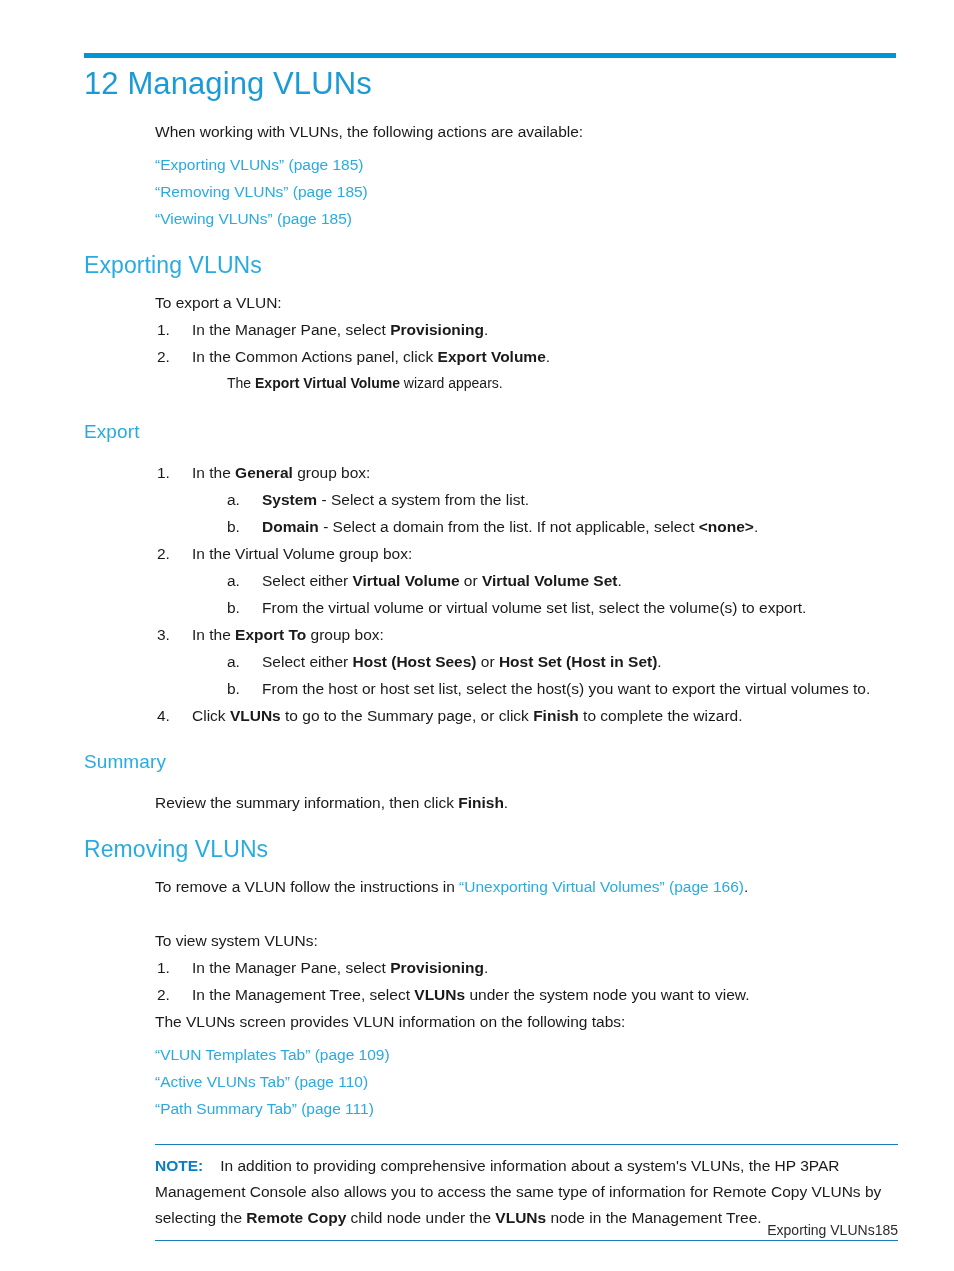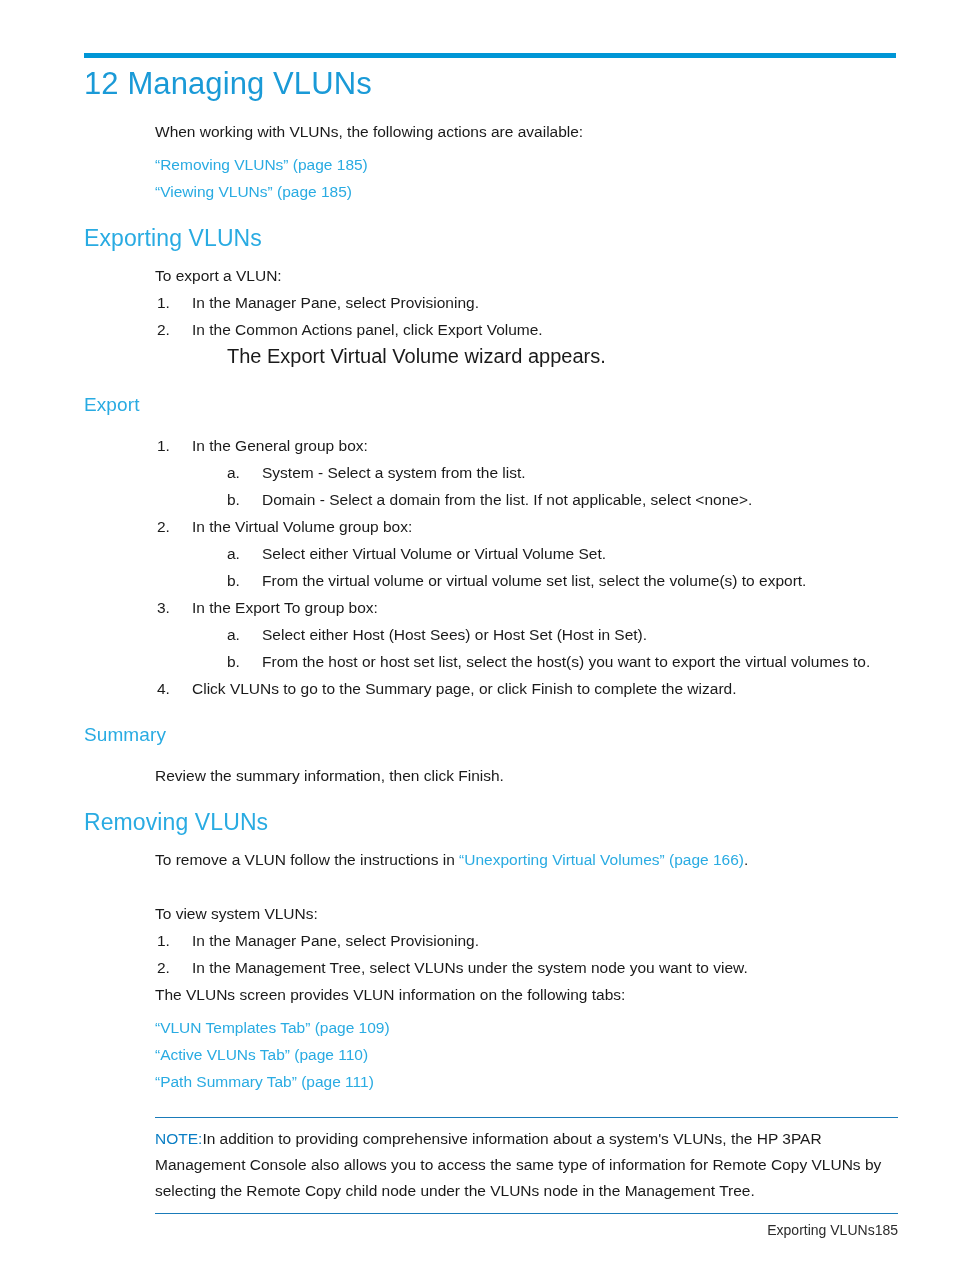--- a/index.html
+++ b/index.html
@@ -130,42 +130,43 @@
   }
   ol.substeps > li > .marker {
     position: absolute;
     left: 0;
     top: 0;
     width: 26px;
     text-align: left;
   }
   .cont-line {
     margin-left: 35px;
-    font-size: 20px;
-    line-height: 27px;
-  }
-
-  b, strong { font-weight: 400; }
+    font-size: 14px;
+    line-height: 27px;
+  }
+
+  b, strong { font-weight: 700; }
 
   
   .note {
     margin-left: 155px;
     margin-right: 56px;
     border-top: 1.6px solid #1a7bb9;
     border-bottom: 1.6px solid #1a7bb9;
     padding: 8px 0 9px 0;
   }
   .note-body {
     font-size: 15.5px;
     line-height: 26px;
     color: #1a1a1a;
   }
   .note-label {
-    font-weight: 400;
+    font-weight: 700;
     color: #0a7ec4;
+    margin-right: 17px;
   }
 
   
   .footer {
     position: absolute;
     left: 0;
     top: 1222px;
     width: 898px;
     text-align: right;
     font-size: 14px;
@@ -188,20 +189,21 @@
   <div class="top-rule"></div>
 
   <div class="chapter-title">12 Managing VLUNs</div>
 
   <div class="content">
 
     <div class="body-text">When working with VLUNs, the following actions are available:</div>
 
     <div class="sp-6"></div>
 
+    <div class="xref">“Exporting VLUNs” (page 185)</div>
     <div class="xref">“Removing VLUNs” (page 185)</div>
     <div class="xref">“Viewing VLUNs” (page 185)</div>
 
     <div class="sp-18"></div>
 
     <h1 class="sec">Exporting VLUNs</h1>
 
     <div class="sp-9"></div>
 
     <div class="body-text">To export a VLUN:</div>

